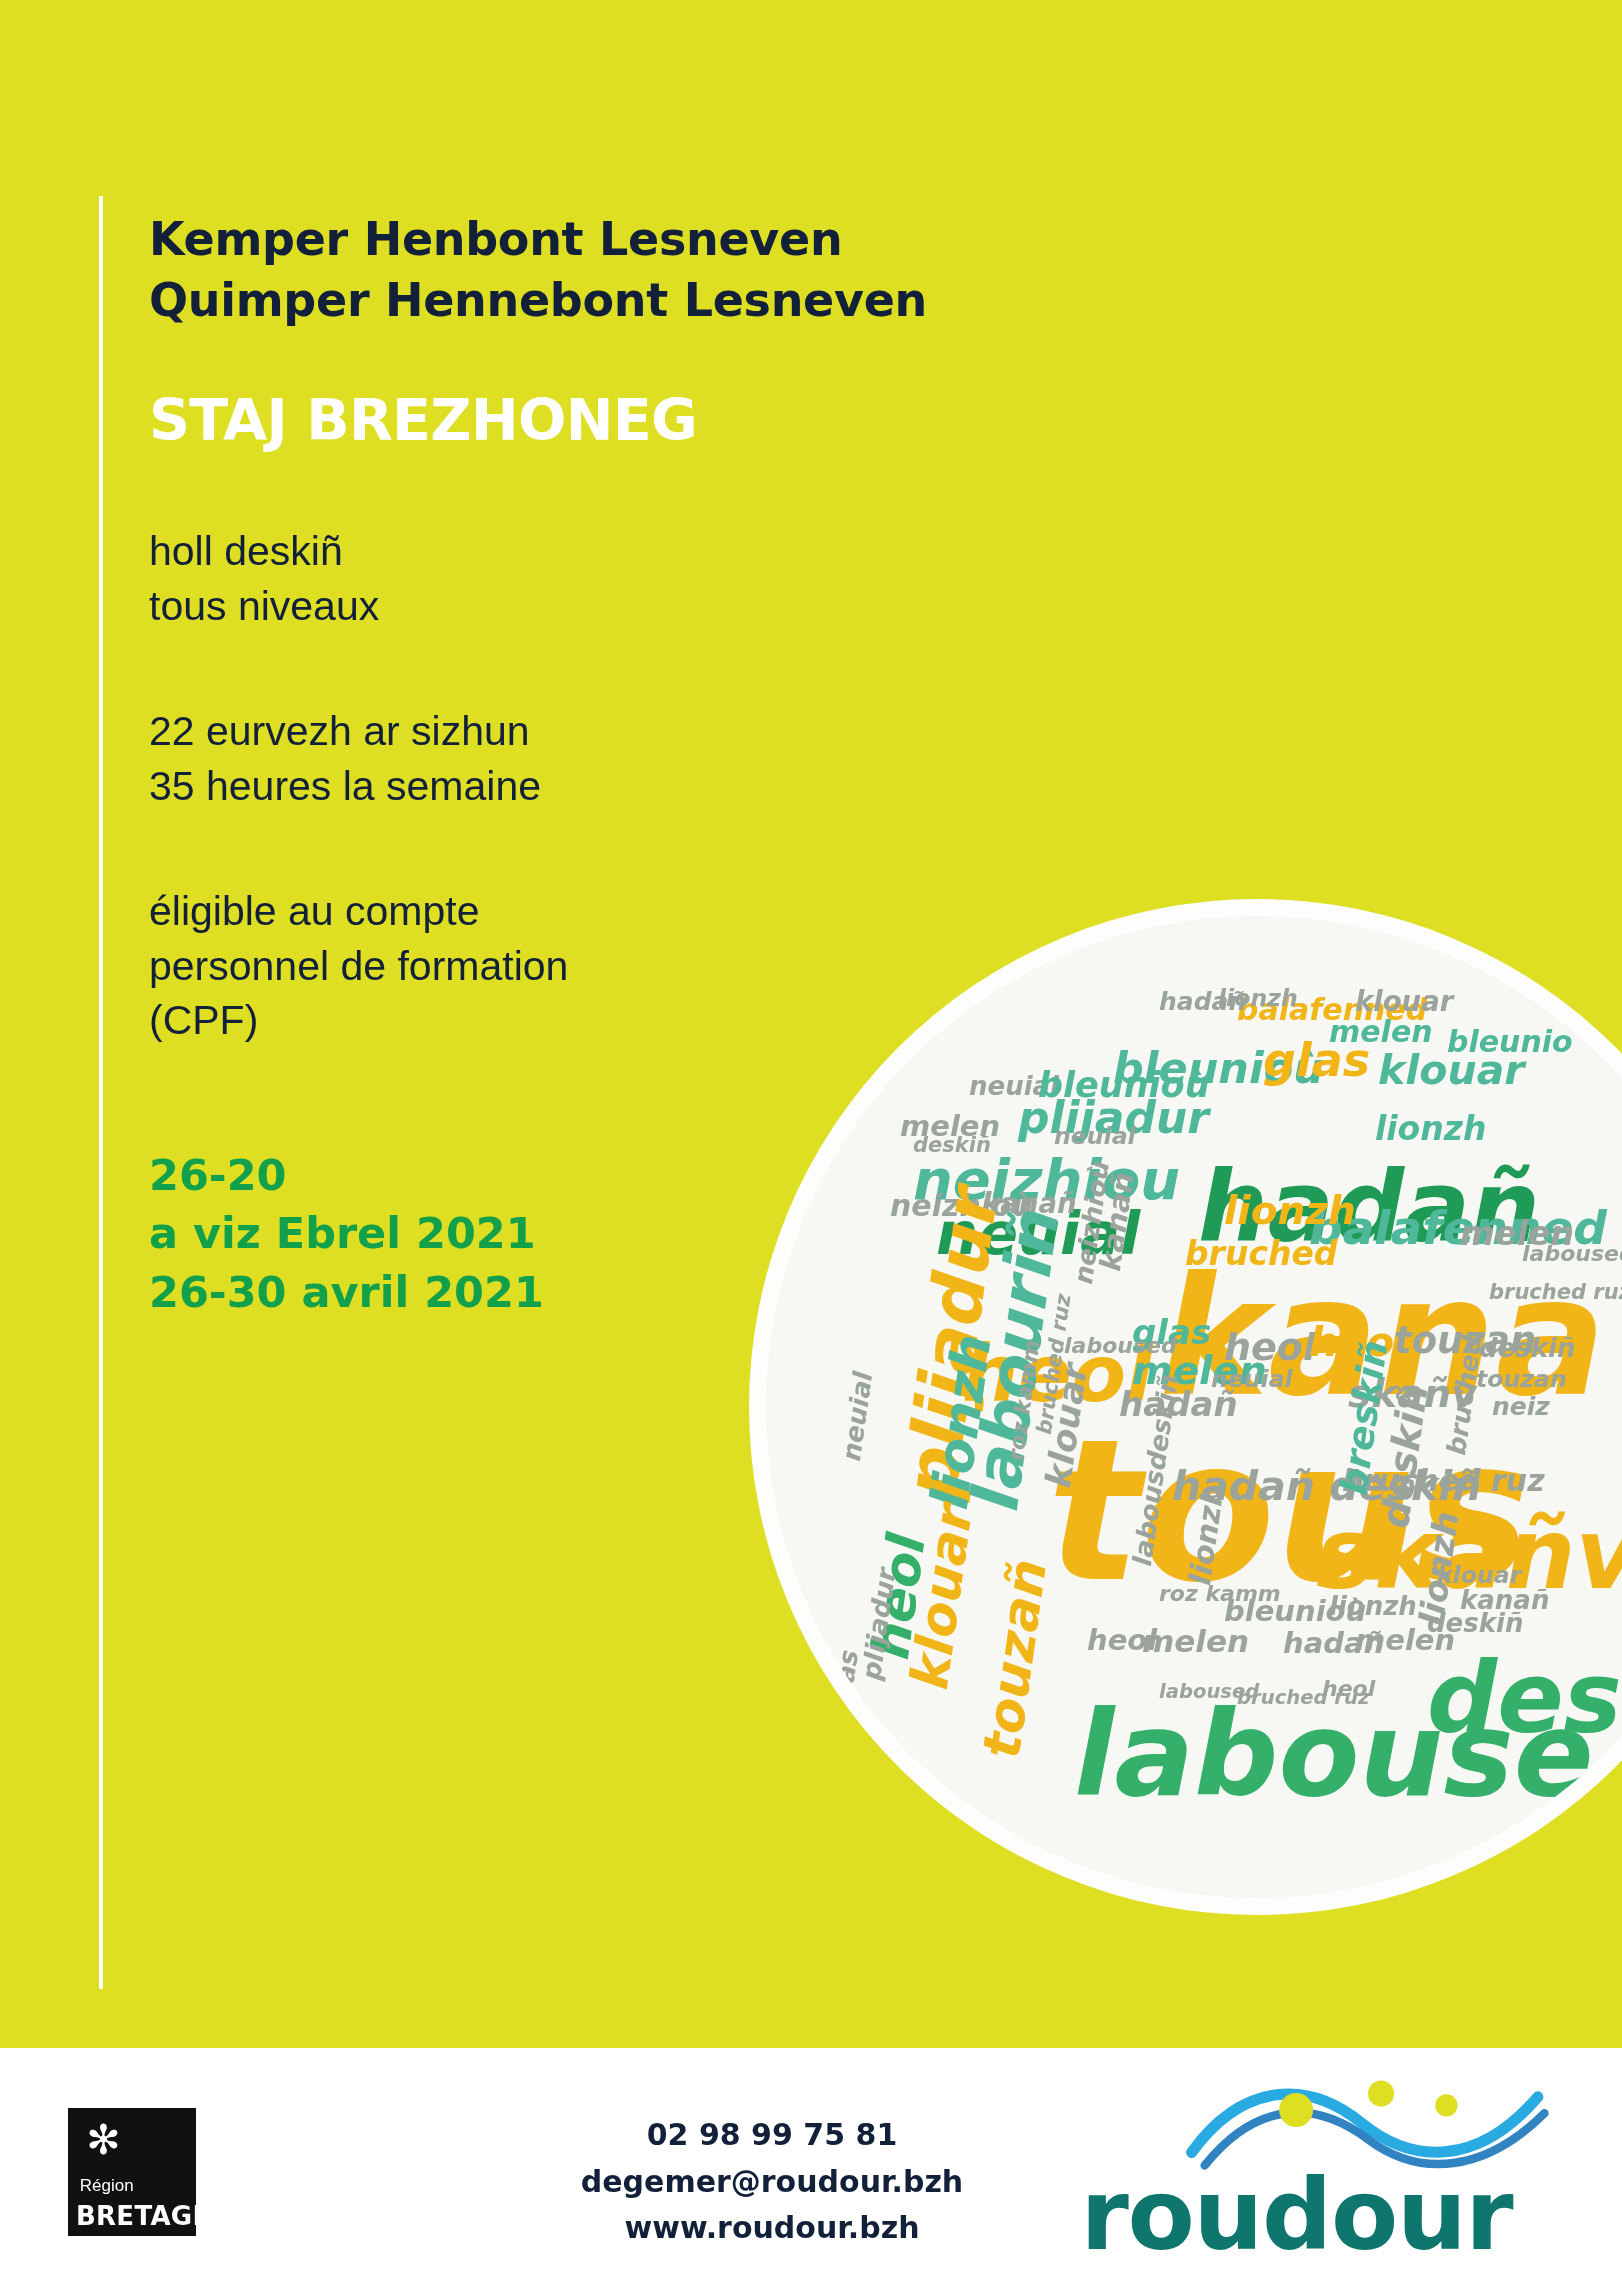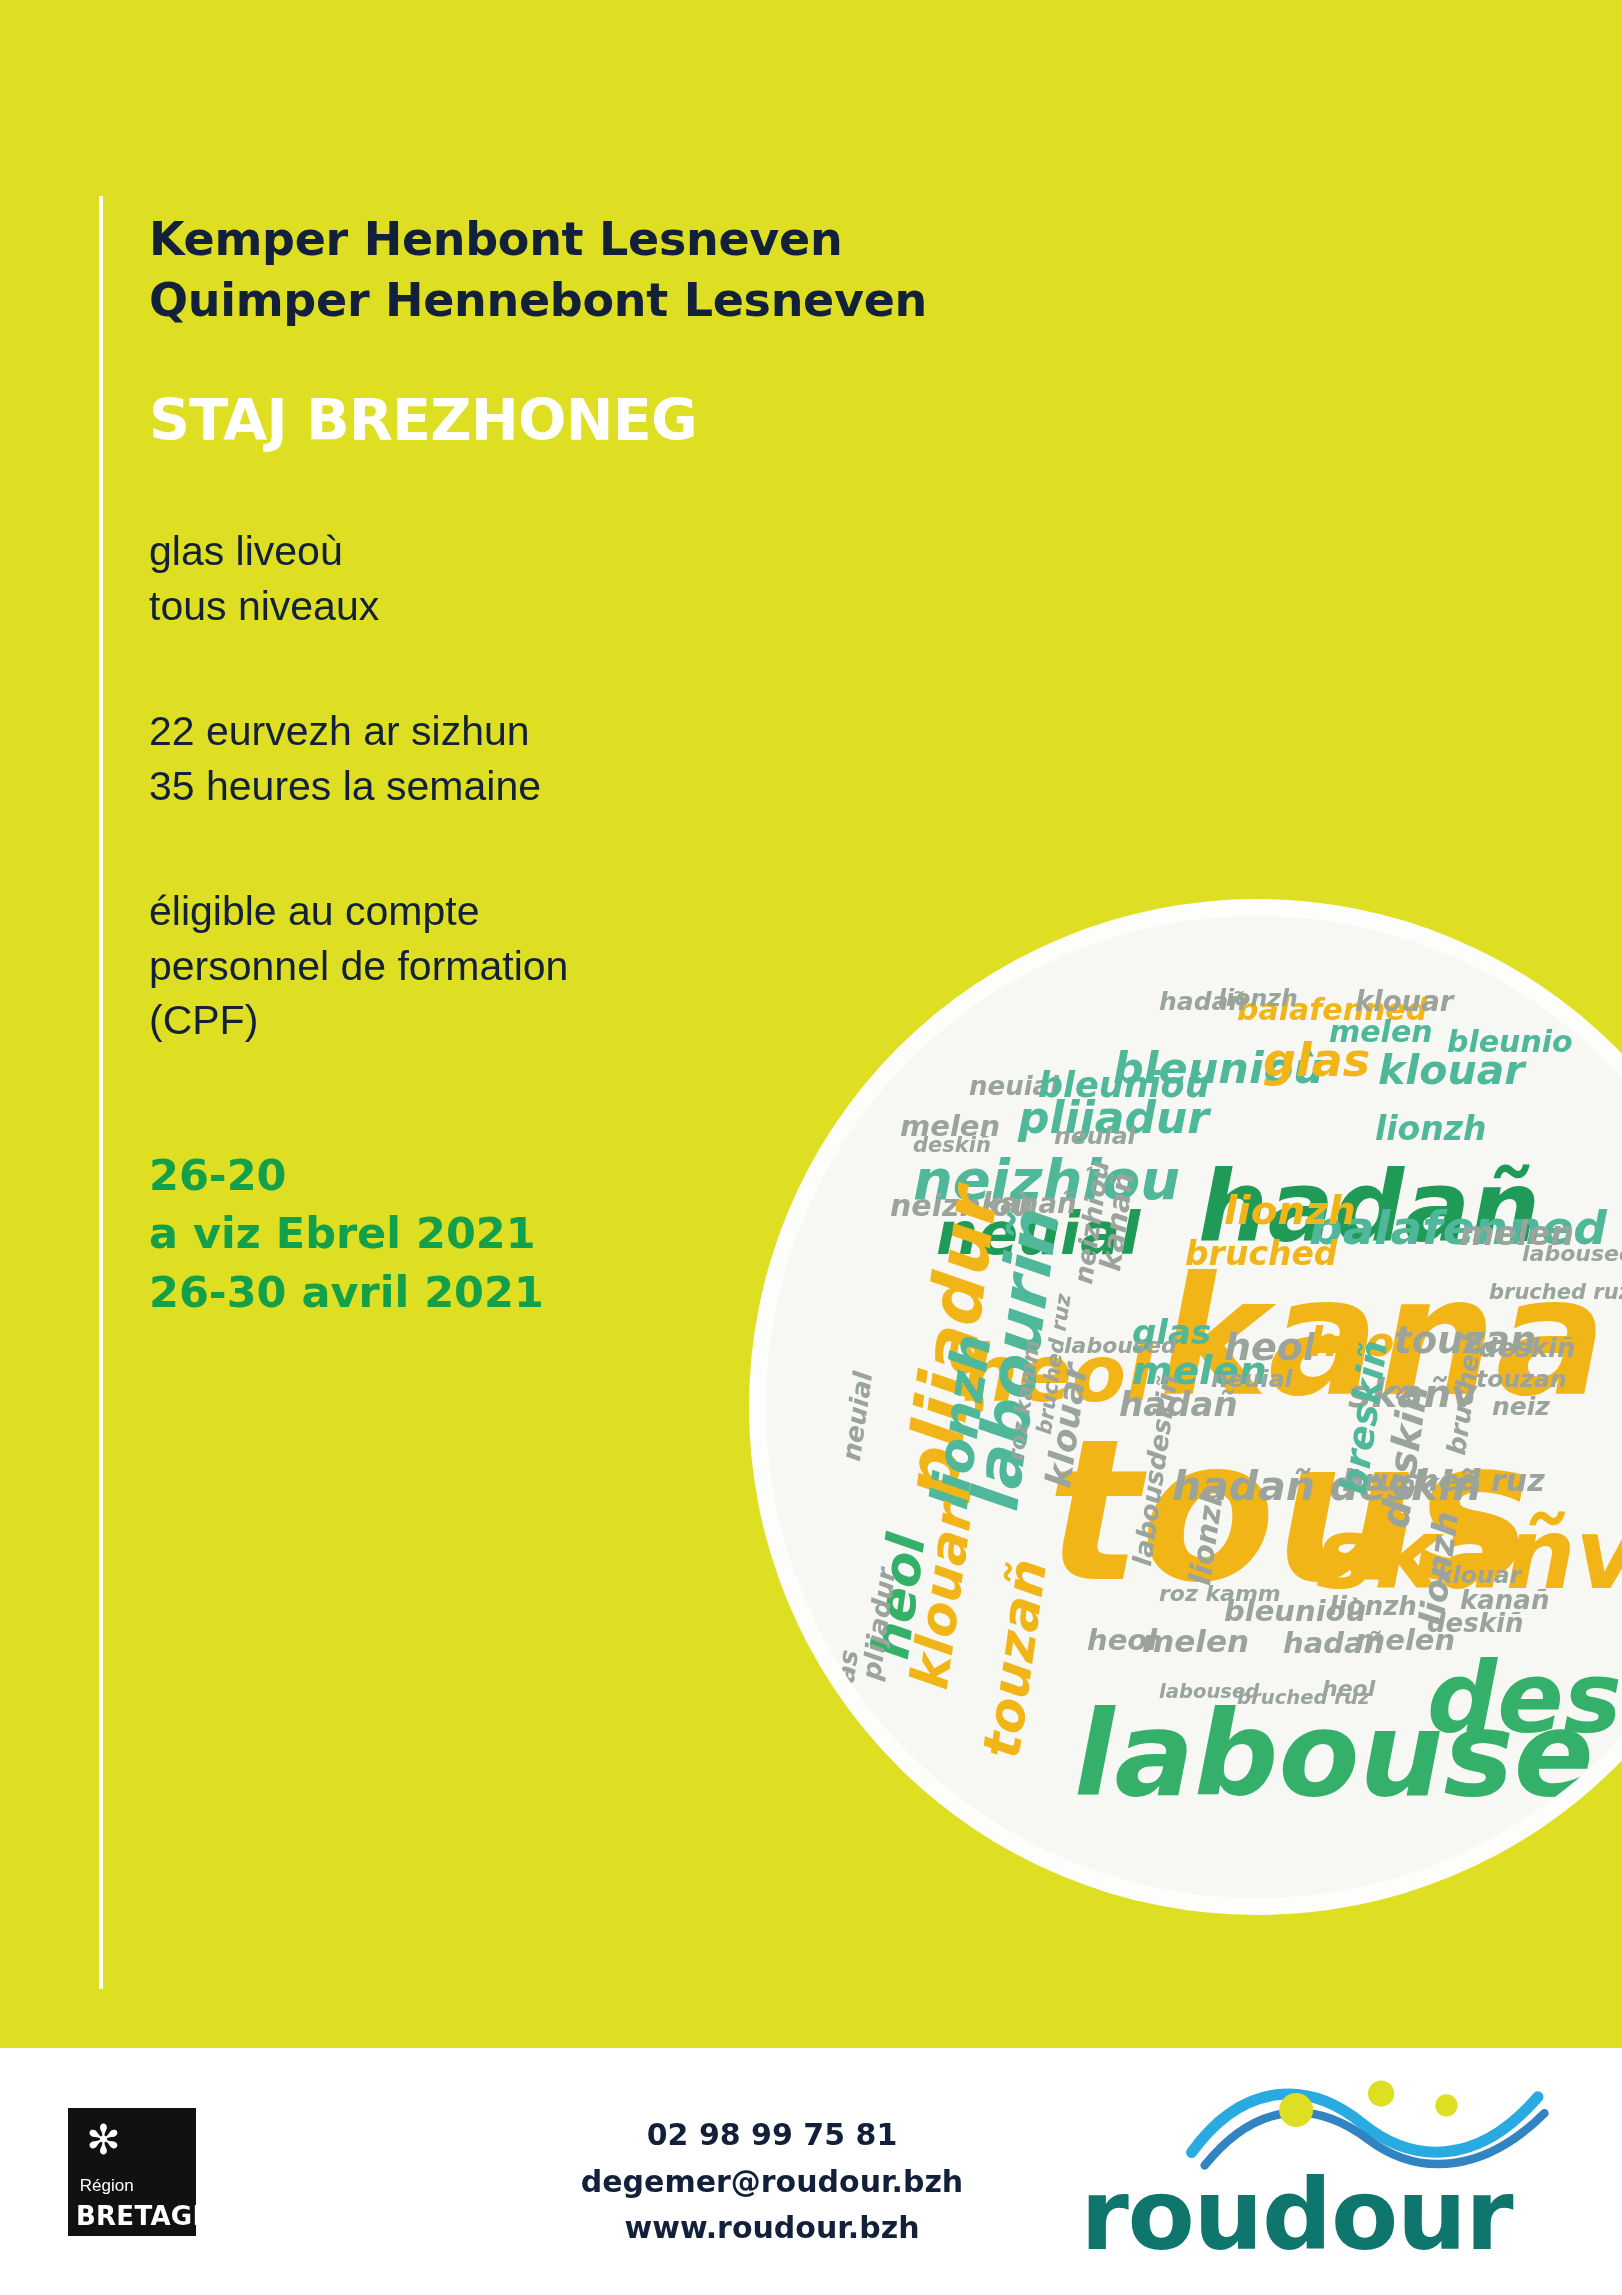--- a/index.html
+++ b/index.html
@@ -199,21 +199,21 @@
     <div>
       <div class="kicker">Kemper Henbont Lesneven</div>
       <div class="kicker">Quimper Hennebont Lesneven</div>
     </div>
 
     <div class="title">
       <div>STAJ BREZHONEG</div>
     </div>
 
     <div class="body-block">
-      <div>glas liveoù</div>
+      <div>holl deskiñ</div>
       <div>tous niveaux</div>
     </div>
 
     <div class="body-block">
       <div>22 eurvezh ar sizhun</div>
       <div>35 heures la semaine</div>
     </div>
 
     <div class="body-block">
       <div>éligible au compte</div>

